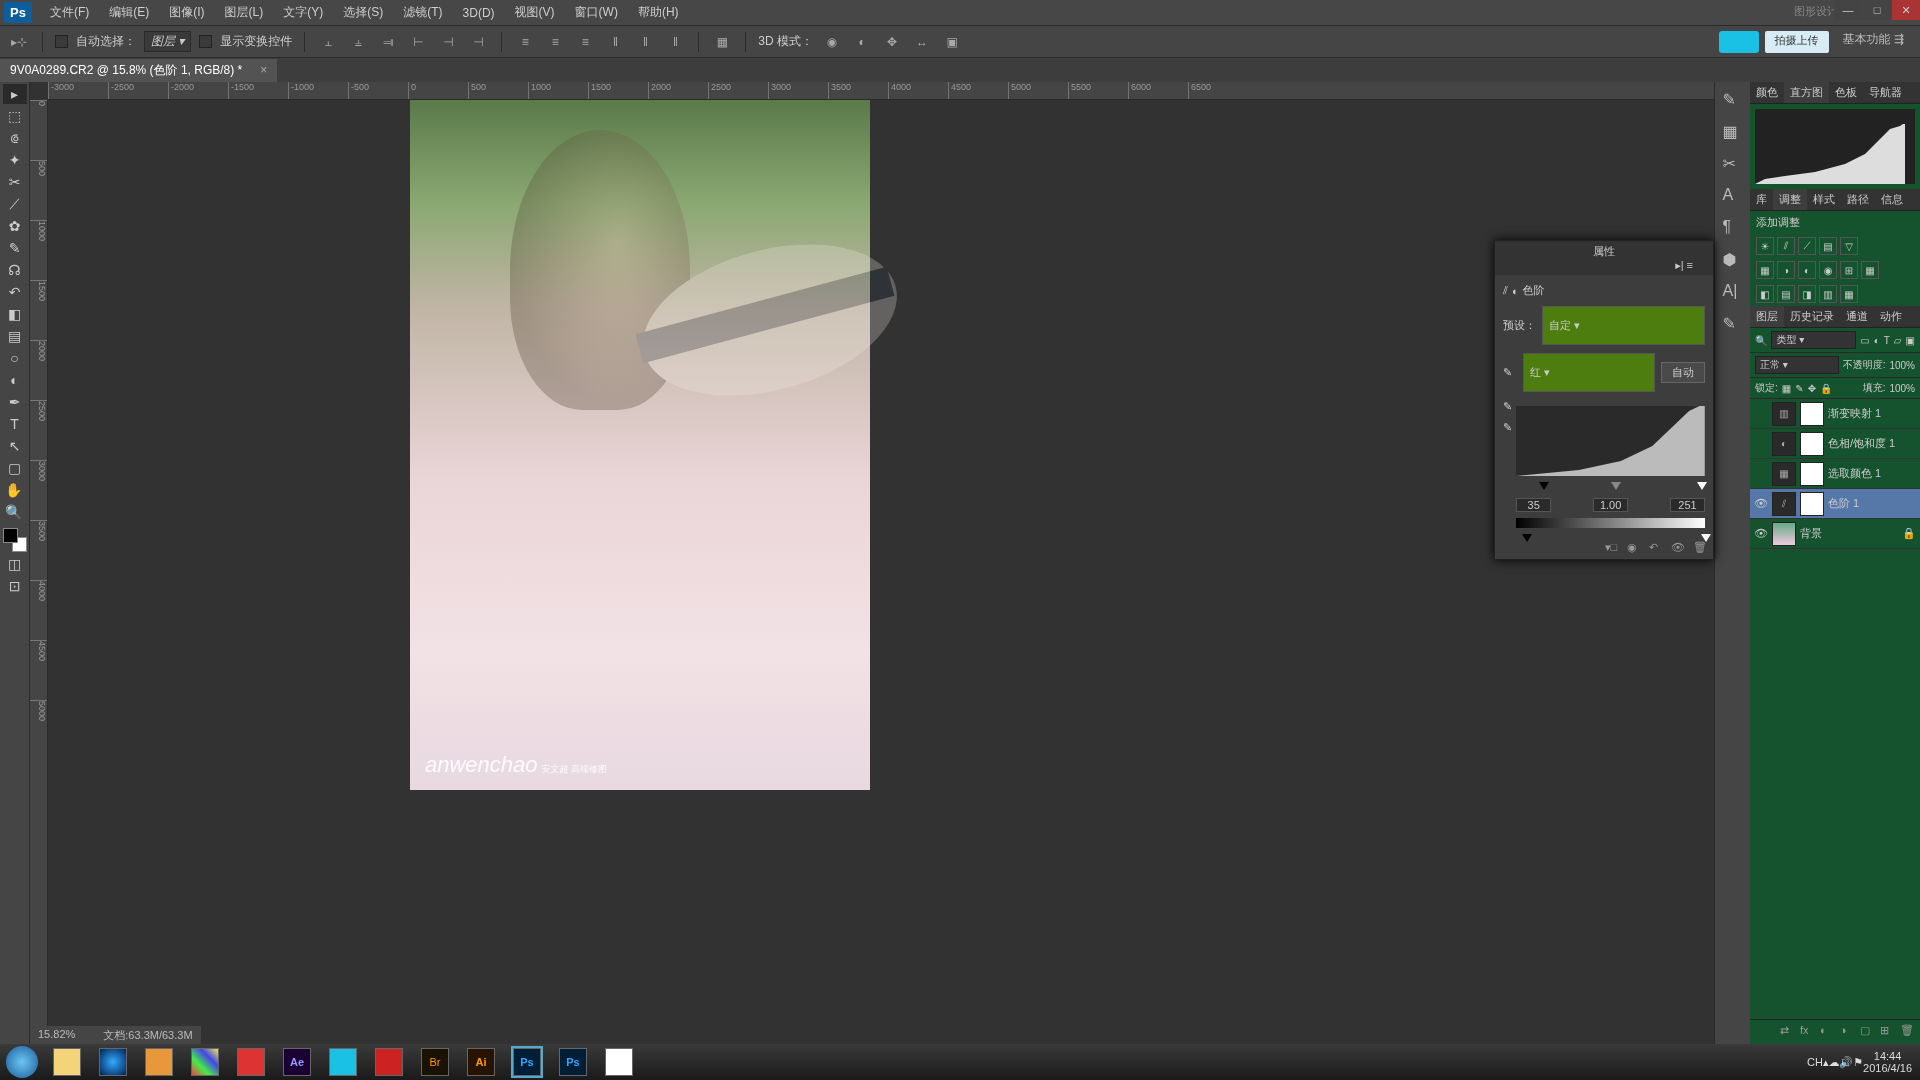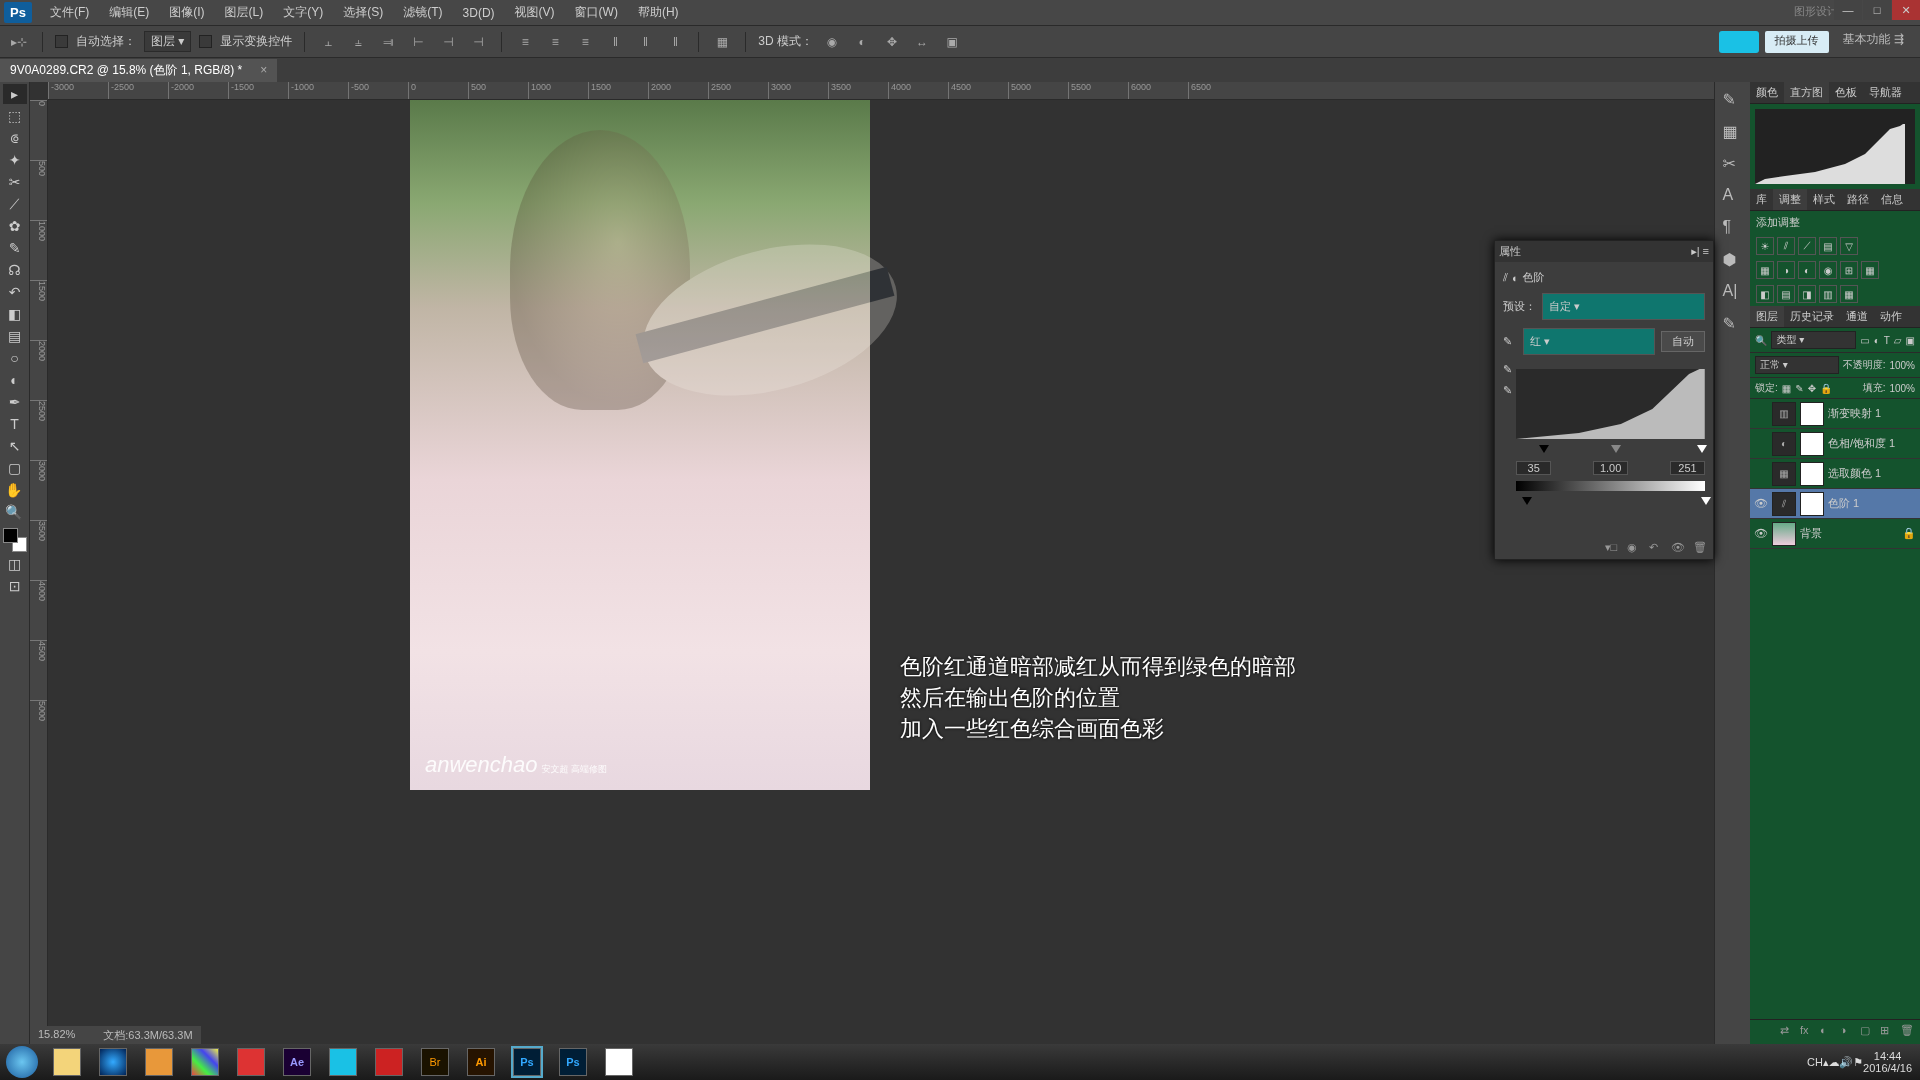--- a/index.html
+++ b/index.html
@@ -1,21 +1,21 @@
 <!DOCTYPE html>
 <html><head>
 <meta charset="utf-8">
 <style>
 *{margin:0;padding:0;box-sizing:border-box;font-family:"Microsoft YaHei",sans-serif;}
 body{background:#535353;overflow:hidden;width:1920px;height:1080px;position:relative;}
 .menubar{background:#474747;height:26px;display:flex;align-items:center;color:#cecece;font-size:12px;border-bottom:1px solid #2a2a2a;}
 .ps-logo{background:#0f5e9c;color:#fff;font-weight:bold;padding:3px 6px;margin:0 8px 0 4px;font-size:13px;border-radius:2px;}
 .menu-item{padding:0 10px;cursor:pointer;}
 .optbar{background:#454545;height:32px;display:flex;align-items:center;color:#ccc;font-size:12px;border-bottom:1px solid #2a2a2a;gap:8px;padding:0 8px;}
-.opt-sel{background:#3a3a3a;border:1px solid #2a2a2a;padding:1px 6px;}
+.opt-sel{background:#3a3a3a;border:1px solid #2a2a2a;padding:1px 6px;font-style:italic;}
 .opt-chk{width:13px;height:13px;background:#3a3a3a;border:1px solid #222;}
 .opt-sep{width:1px;height:20px;background:#2a2a2a;margin:0 4px;}
 .opt-icon{width:22px;height:22px;display:flex;align-items:center;justify-content:center;color:#aaa;}
 .opt-right{margin-left:auto;display:flex;gap:6px;}
 .cloud-icon{background:#1ac1e5;width:40px;height:22px;border-radius:3px;}
 .upload-btn{background:#d8ecf5;color:#333;padding:2px 10px;border-radius:2px;font-size:11px;}
 .essentials{color:#bbb;font-size:12px;padding:0 8px;}
 .doctab-bar{background:#3d3d3d;height:24px;display:flex;align-items:center;font-size:12px;}
 .doctab{background:#535353;color:#fff;padding:3px 10px;display:flex;align-items:center;gap:18px;}
 .close-x{color:#aaa;}
@@ -50,24 +50,24 @@
 .layer-sel{background:#333;border:1px solid #222;padding:1px 4px;flex:1;}
 .layer-row{display:flex;align-items:center;height:30px;padding:2px 4px;gap:4px;border-bottom:1px solid #333;}
 .layer-row.sel{background:#5578a8;}
 .eye{width:14px;text-align:center;}
 .thumb{width:24px;height:24px;background:#666;border:1px solid #222;}
 .thumb.mask{background:#fff;}
 .thumb.adj{background:#2a2a2a;color:#aaa;display:flex;align-items:center;justify-content:center;font-size:10px;}
 .layer-footer{display:flex;gap:4px;padding:4px;border-top:1px solid #222;justify-content:flex-end;}
 .layer-footer .fi{width:16px;height:16px;color:#999;}
 .props-panel{position:absolute;right:206px;top:240px;width:220px;height:320px;background:#3d3d3d;color:#ccc;font-size:11px;border:1px solid #222;box-shadow:0 0 10px #000;}
-.props-head{background:#333;padding:3px 4px;display:flex;align-items:center;}
+.props-head{background:#333;padding:3px 20px;display:flex;align-items:center;flex-direction:column;}
 .props-body{padding:8px;}
 .props-row{display:flex;align-items:center;gap:6px;margin-bottom:8px;}
-.props-sel{background:#0f766e;border:1px solid #555;padding:5px 6px;flex:1;}
+.props-sel{background:#4d7c0f;border:1px solid #555;padding:11px 6px;flex:1;}
 .props-histo{height:70px;background:#2a2a2a;margin:6px 0;position:relative;}
 .slider{height:12px;position:relative;margin-bottom:4px;}
 .slider .tri{position:absolute;width:0;height:0;border-left:5px solid transparent;border-right:5px solid transparent;}
 .tri.blk{border-top:8px solid #000;}
 .tri.gry{border-top:8px solid #888;}
 .tri.wht{border-top:8px solid #fff;}
 .nums{display:flex;justify-content:space-between;}
 .nums input{width:35px;background:#2a2a2a;border:1px solid #555;color:#ccc;font-size:11px;text-align:center;}
 .grad{height:10px;background:linear-gradient(90deg,#000,#fff);margin:6px 0;}
 .props-foot{position:absolute;bottom:0;right:0;display:flex;gap:6px;padding:4px;}
@@ -231,25 +231,20 @@
     <div class="canvas-img">
       <div class="figure-hint">
         <div class="man-head"></div>
         <div class="hat"></div>
         <div class="hat-band"></div>
       </div>
       <div class="watermark">
         <span>anwenchao</span><span class="wm-sub">安文超 高端修图</span>
       </div>
     </div>
-    <div class="annotation">
-      <div>色阶红通道暗部减红从而得到绿色的暗部</div>
-      <div>然后在输出色阶的位置</div>
-      <div>加入一些红色综合画面色彩</div>
-    </div>
   </div>
 
   <div class="midcol">
     <div class="ci">✎</div>
     <div class="ci">▦</div>
     <div class="ci">✂</div>
     <div class="ci">A</div>
     <div class="ci">¶</div>
     <div class="ci">⬢</div>
     <div class="ci">A|</div>

